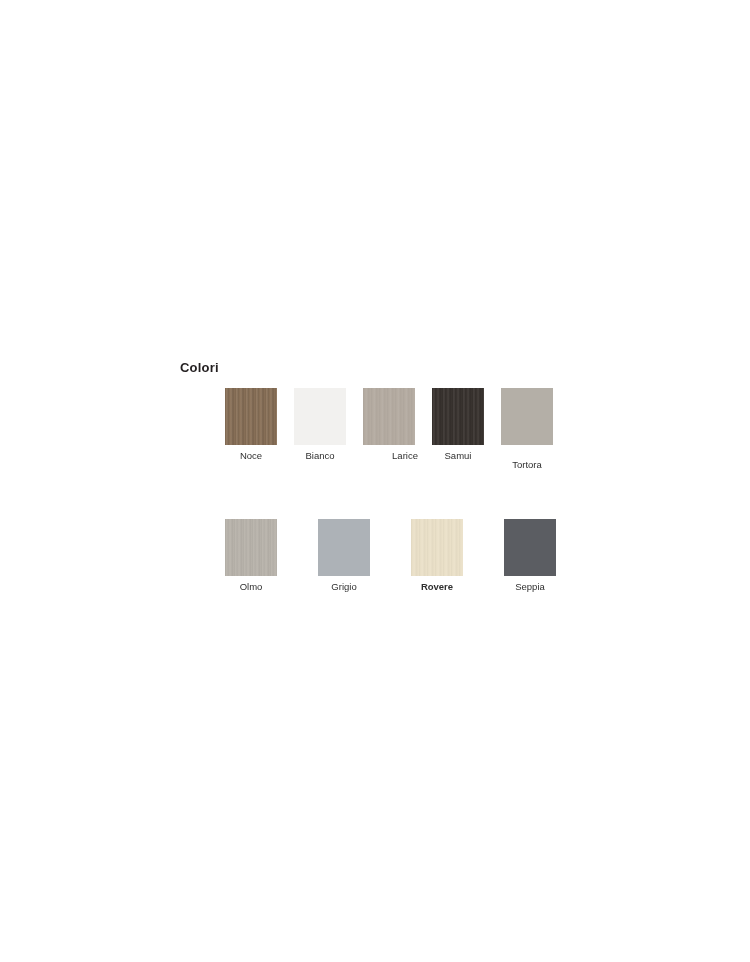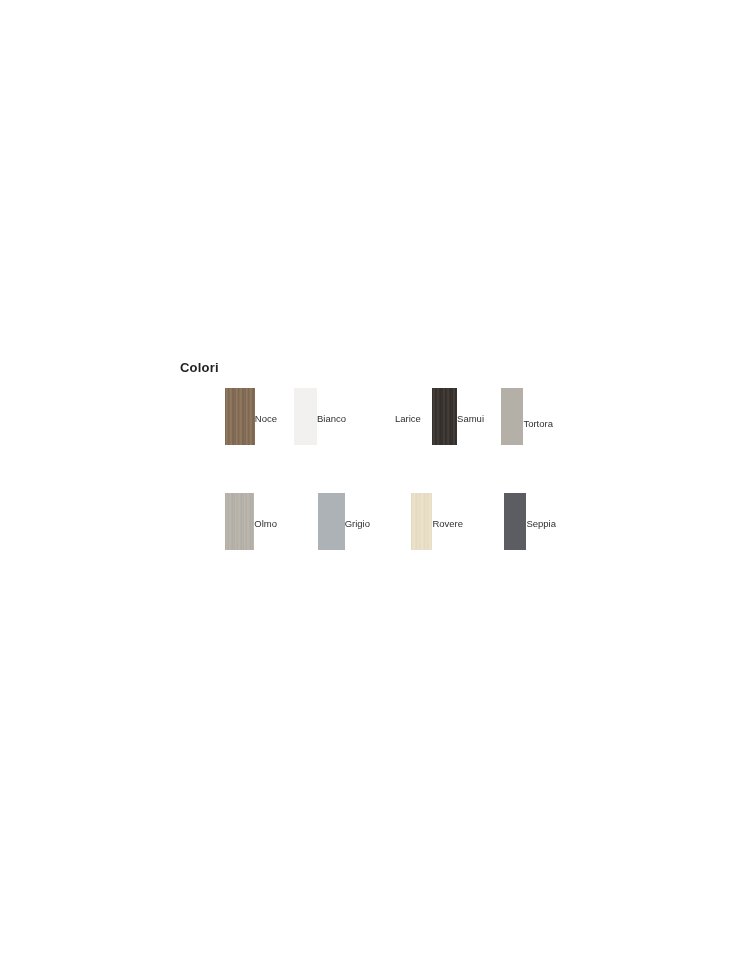--- a/index.html
+++ b/index.html
@@ -55,21 +55,21 @@
 
   .swatch-row + .swatch-row {
     margin-top: 48px;
     gap: 24px;
   }
 
   .swatch-cell {
     width: 52px;
     margin-right: 17px;
     display: flex;
-    flex-direction: row;
+    flex-direction: column;
     align-items: center;
   }
 
   .swatch-cell:last-child {
     margin-right: 0;
   }
 
   .swatch-chip {
     width: 52px;
     height: 57px;
@@ -178,21 +178,21 @@
           <span class="swatch-label" style="color: rgb(47, 47, 47);">Olmo</span>
         </div>
 
         <div class="swatch-cell">
           <span class="swatch-chip" style="background-color: rgb(173, 178, 183);"></span>
           <span class="swatch-label" style="color: rgb(47, 47, 47);">Grigio</span>
         </div>
 
         <div class="swatch-cell">
           <span class="swatch-chip grain grain-soft" style="background-color: rgb(235, 225, 201);"></span>
-          <span class="swatch-label" style="color: rgb(47, 47, 47);">Rovere</span>
+          <span class="swatch-label" style="color: rgb(47, 47, 47); font-weight: bold;">Rovere</span>
         </div>
 
         <div class="swatch-cell">
           <span class="swatch-chip" style="background-color: rgb(91, 93, 98);"></span>
           <span class="swatch-label" style="color: rgb(47, 47, 47);">Seppia</span>
         </div>
 
 
       </div>
 

